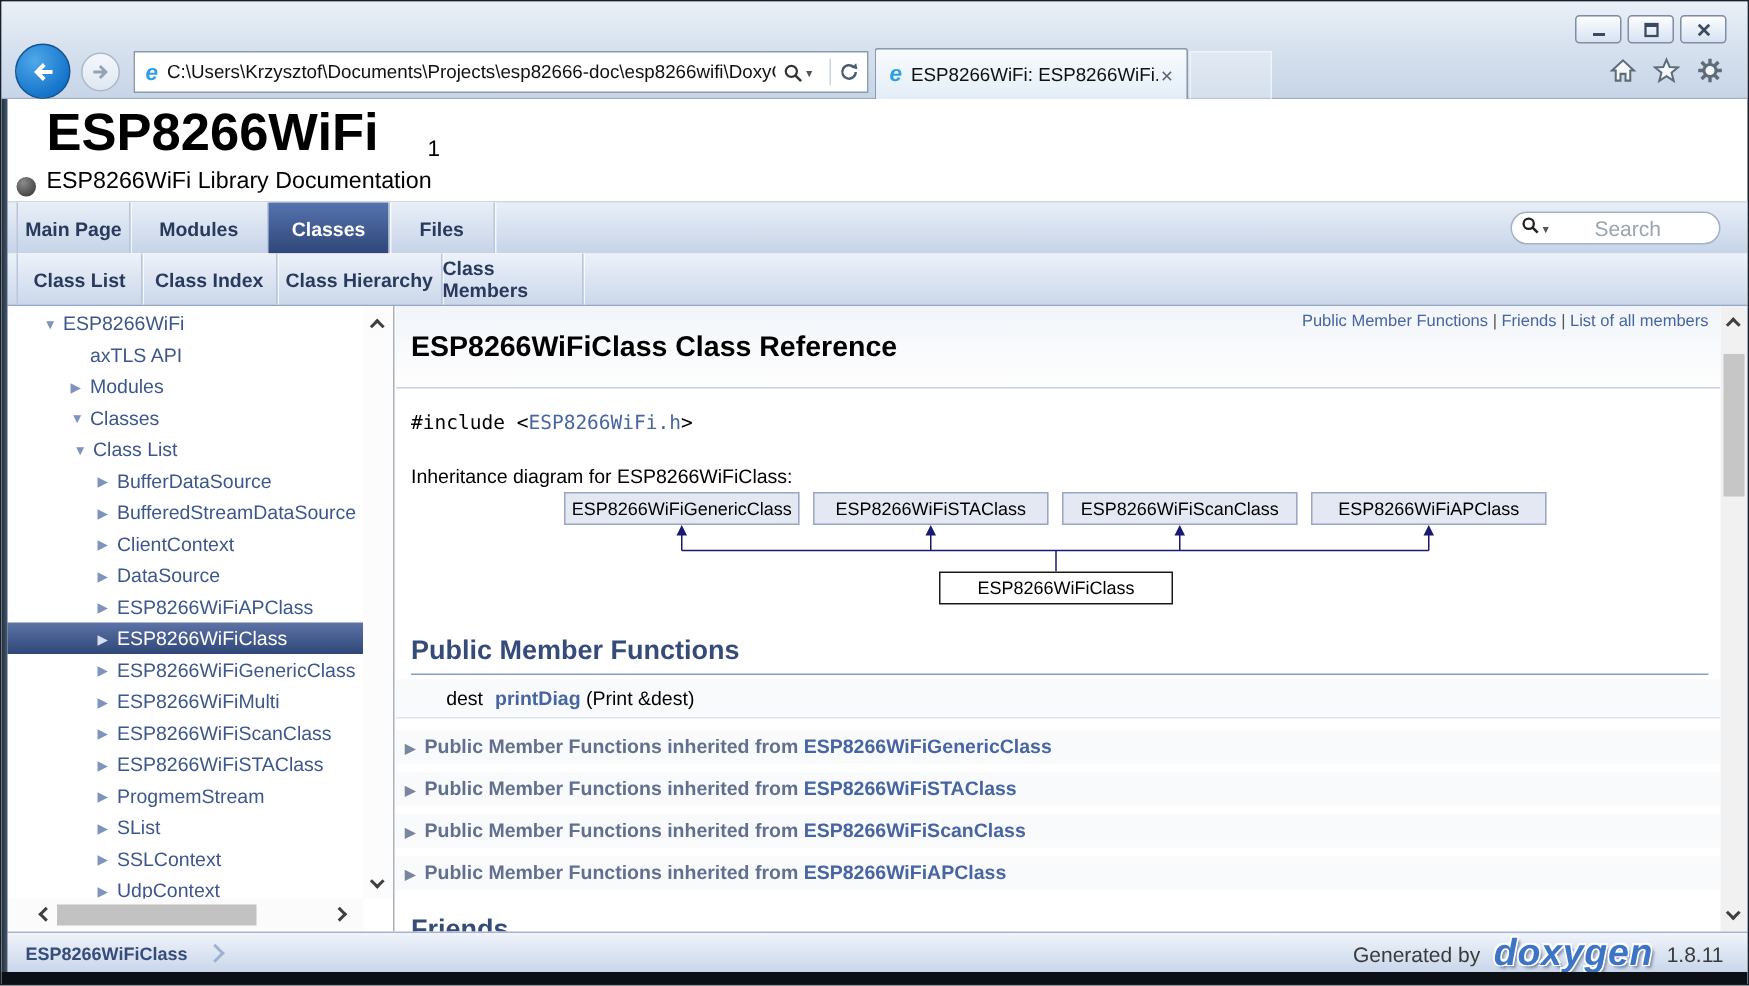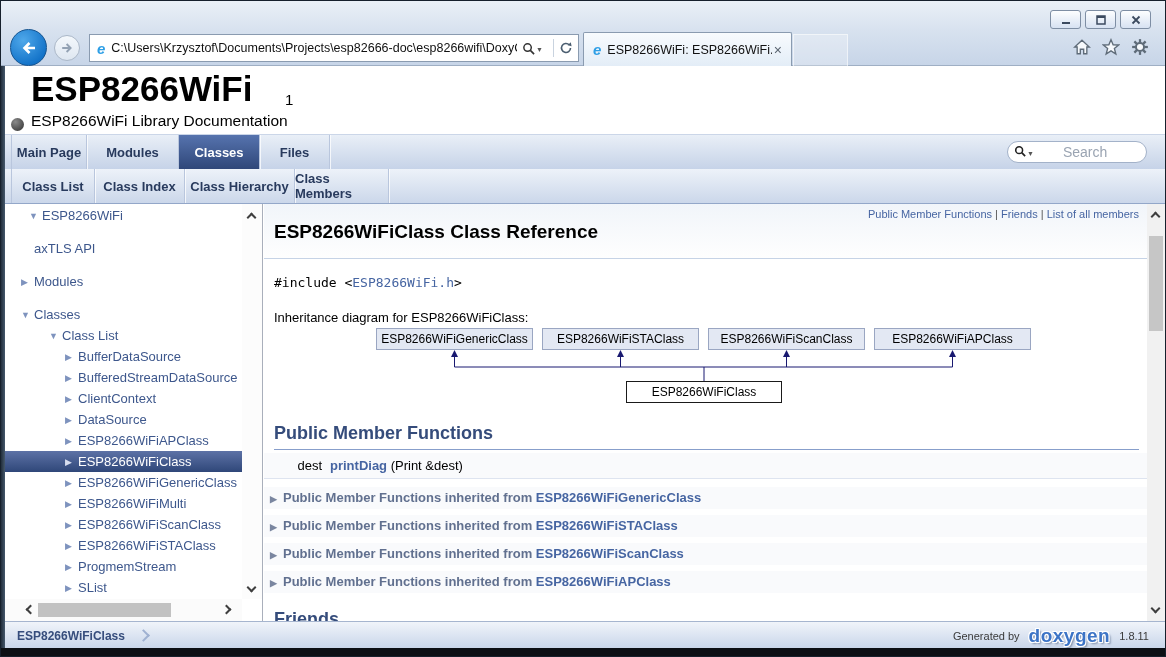--- a/index.html
+++ b/index.html
@@ -56,21 +56,21 @@
   .searchbox input { border:none; outline:none; width:90px; font-size:14px; color:#b91c1c;
     font-family:"Liberation Sans",sans-serif; background:transparent;margin-left:25px; }
   .searchbox input::placeholder { color:#9AA4B2; }
   .mag-caret { font-size:7px; color:#555; margin:3px 4px 0 1px; }
 
   
   .sidebar { position:absolute; left:4px; top:203px; width:258px; bottom:35px; background:#fff; border-right:1px solid #A9AFBB; }
   .tree { position:absolute; left:0; top:1px; right:20px; }
   .trow { height:21px; line-height:21px; font-size:13px; color:#3D578C; white-space:nowrap; }
   .trow .tarrow { display:inline-block; width:13px; font-size:9px; color:#7E93BE; vertical-align:1px; }
-  .lvl0 { padding-left:24px; } .lvl1 { padding-left:16px;margin-top:12px; } .lvl2 { padding-left:44px; } .lvl3 { padding-left:60px; }
+  .lvl0 { padding-left:24px; } .lvl1 { padding-left:42px; } .lvl2 { padding-left:44px; } .lvl3 { padding-left:60px; }
   .trow.selected { background:linear-gradient(#5D72A6,#2F4779); color:#fff; }
   .trow.selected .tarrow { color:#D7DEF0; }
   .sb-v { position:absolute; right:0; top:0; width:20px; bottom:22px; background:#FCFCFC; }
   .sb-h { position:absolute; left:0; right:20px; bottom:0; height:22px; background:#FBFBFB; }
   .sb-h .thumb { position:absolute; left:33px; width:133px; top:4px; height:14px; background:#C2C2C2; }
   .chev { display:inline-block; width:7px; height:7px; border-right:2px solid #3F3F3F; border-bottom:2px solid #3F3F3F; }
   .chev.up{ transform:rotate(-135deg);} .chev.down{ transform:rotate(45deg);}
   .chev.left{ transform:rotate(135deg);} .chev.right{ transform:rotate(-45deg);}
   .sb-v .cu { position:absolute; top:10px; left:6px; } .sb-v .cd { position:absolute; bottom:8px; left:6px; }
   .sb-h .cl { position:absolute; left:22px; top:7px; } .sb-h .cr { position:absolute; right:12px; top:7px; }
@@ -106,23 +106,23 @@
   .cs-v .cu { position:absolute; top:9px; left:5px; } .cs-v .cd { position:absolute; bottom:9px; left:5px; }
 
   
   .footer { position:absolute; left:4px; right:0; bottom:8px; height:27px;
     background:linear-gradient(#F0F4FA,#C9D6EA); border-top:1px solid #A6B5CF; }
   .navpath { position:absolute; left:12px; top:0; height:27px; display:flex; align-items:center;
     font-size:12px; font-weight:bold; color:#364D7C; }
   .np-chev { display:inline-block; width:9px; height:9px; border-right:2px solid #9FB1D1; border-top:2px solid #9FB1D1;
     transform:rotate(45deg); margin-left:14px; }
   .genby { position:absolute; right:16px; top:0; height:27px; display:flex; align-items:center; gap:6px; }
-  .genby .small { font-size:11px; color:#3A3A3A; }
-  .doxylogo { font-size:19px; font-weight:bold; color:#3C74C6; letter-spacing:0.5px; padding:0 3px;
-    text-shadow:-1px -1px 0 #fff, 1px -1px 0 #fff, -1px 1px 0 #fff, 1px 1px 0 #fff, 2px 2px 2px #7A8AA5; }
+  .genby .small { font-size:14px; color:#3A3A3A; }
+  .doxylogo { font-size:25px; font-weight:bold; color:#3C74C6; letter-spacing:0.5px; padding:0 3px;
+    text-shadow:-1px -1px 0 #fff, 1px -1px 0 #fff, -1px 1px 0 #fff, 1px 1px 0 #fff, 2px 2px 2px #7A8AA5;font-style:italic; }
 </style>
 </head>
 <body>
 
 <div id="screen">
 
   <div class="chrome">
     <div class="winbtns">
       <div class="winbtn">
         <svg width="12" height="12" viewBox="0 0 12 12">

